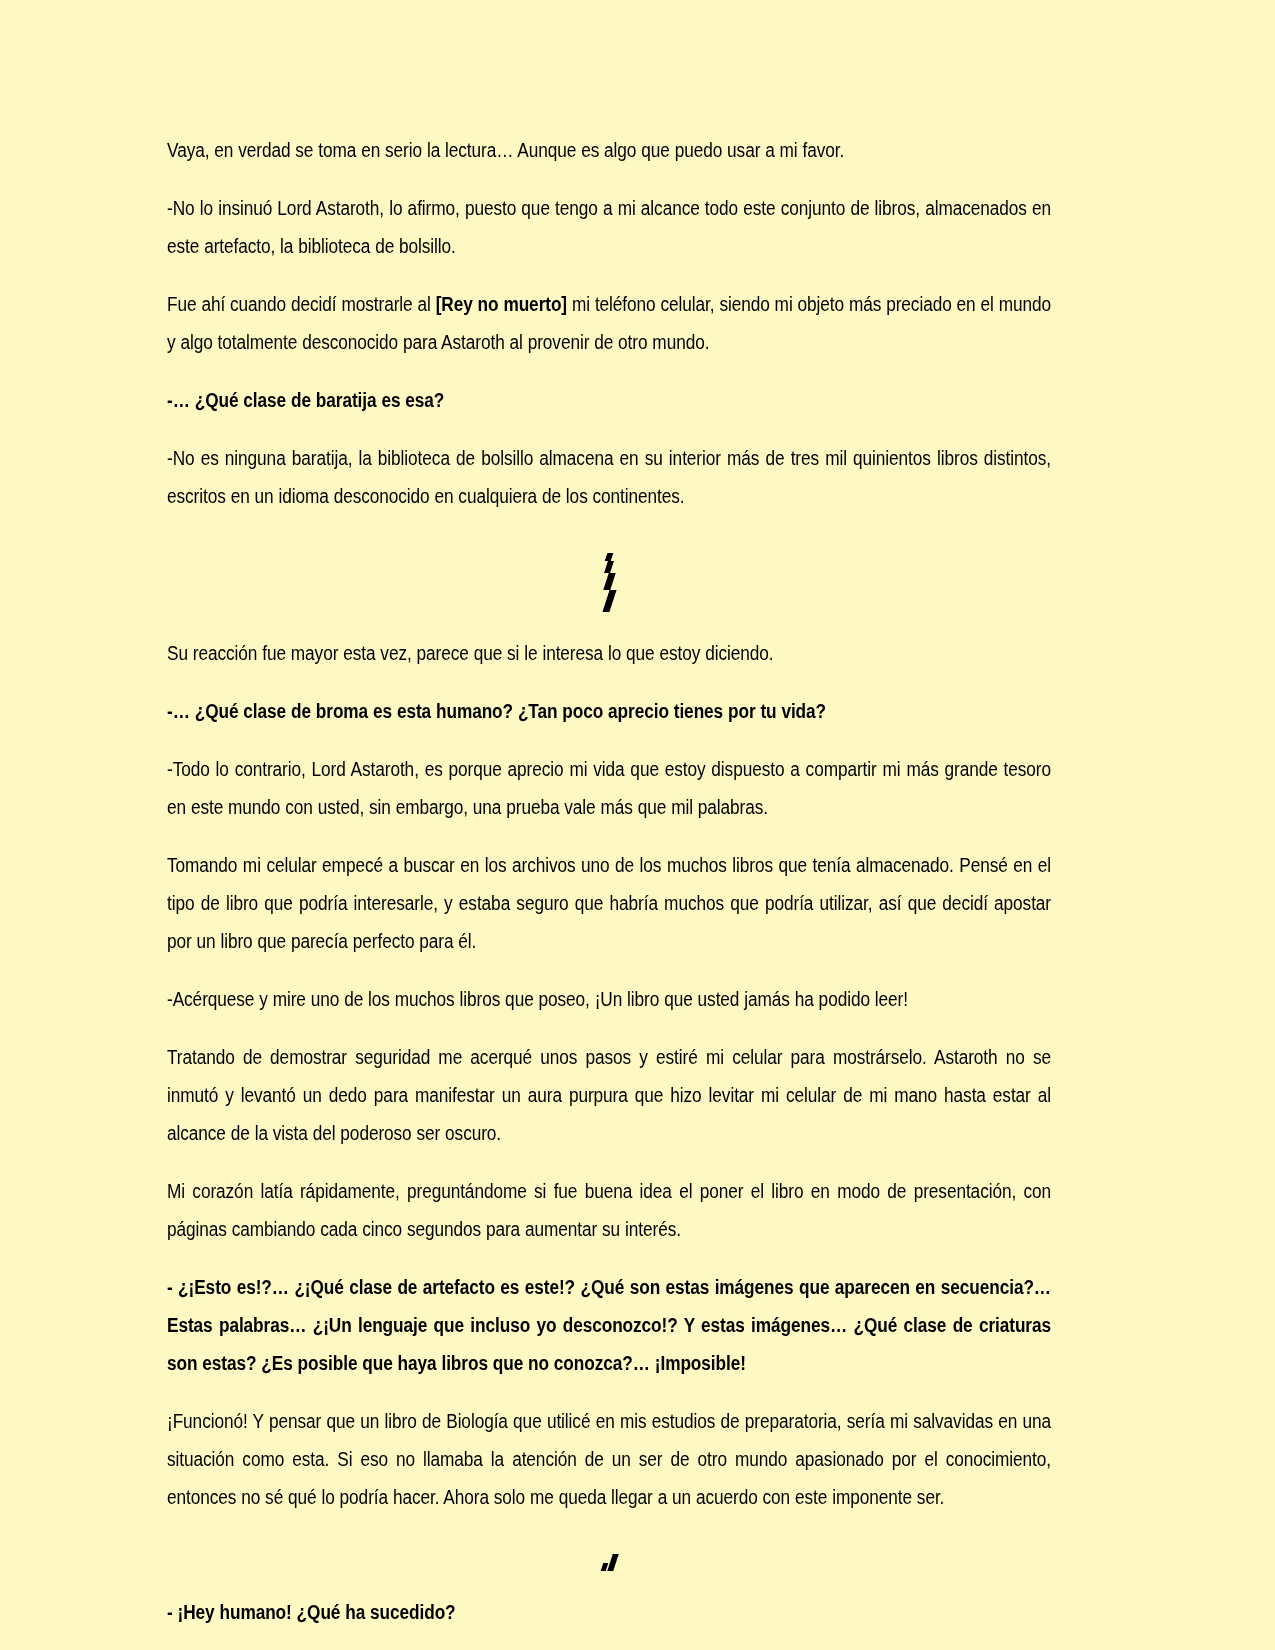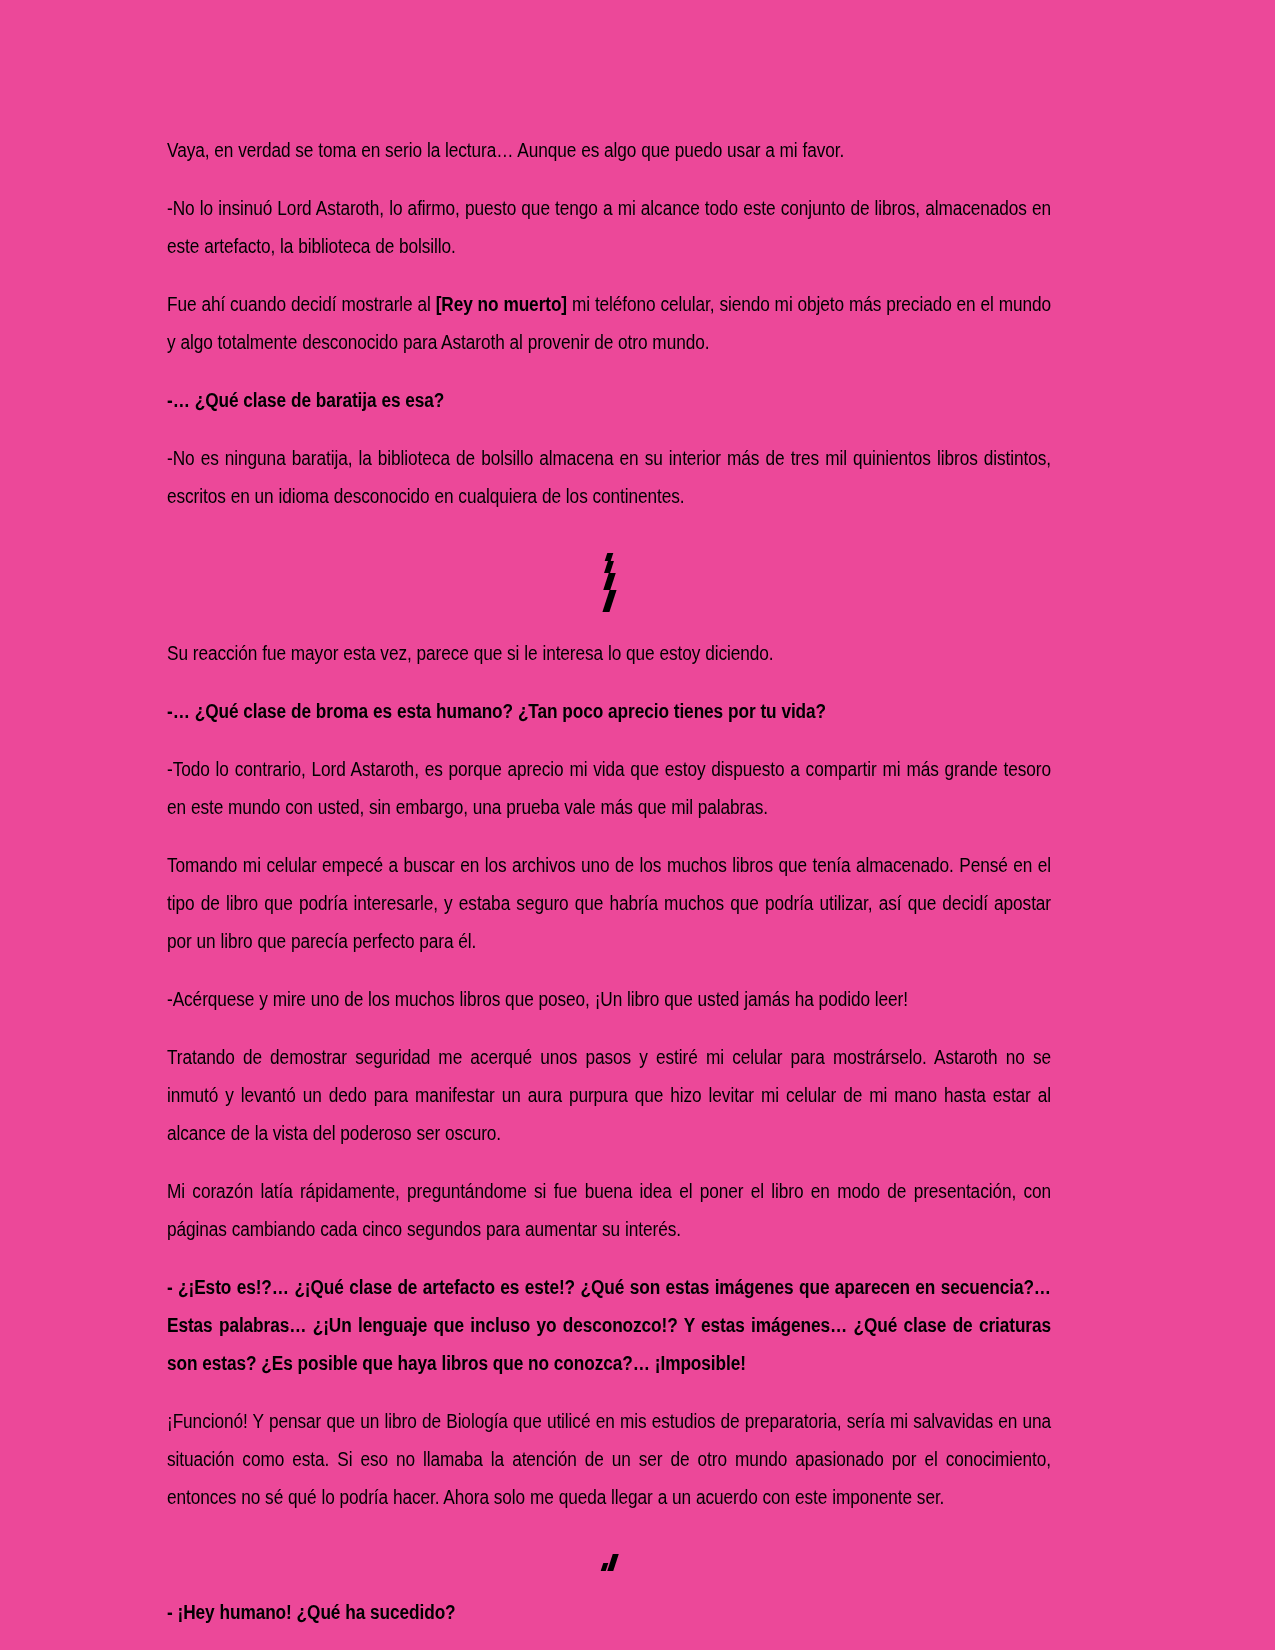--- a/index.html
+++ b/index.html
@@ -6,21 +6,21 @@
   html, body {
     margin: 0;
     padding: 0;
     background: #ffffff;
   }
 
   .page {
     position: relative;
     width: 1275px;
     height: 1650px;
-    background: #ec4899;
+    background: #fef9c3;
     margin: 0 auto;
     overflow: hidden;
     box-sizing: border-box;
   }
 
   .doc-body {
     position: absolute;
     left: 167px;
     top: 131px;
     width: 884px;

